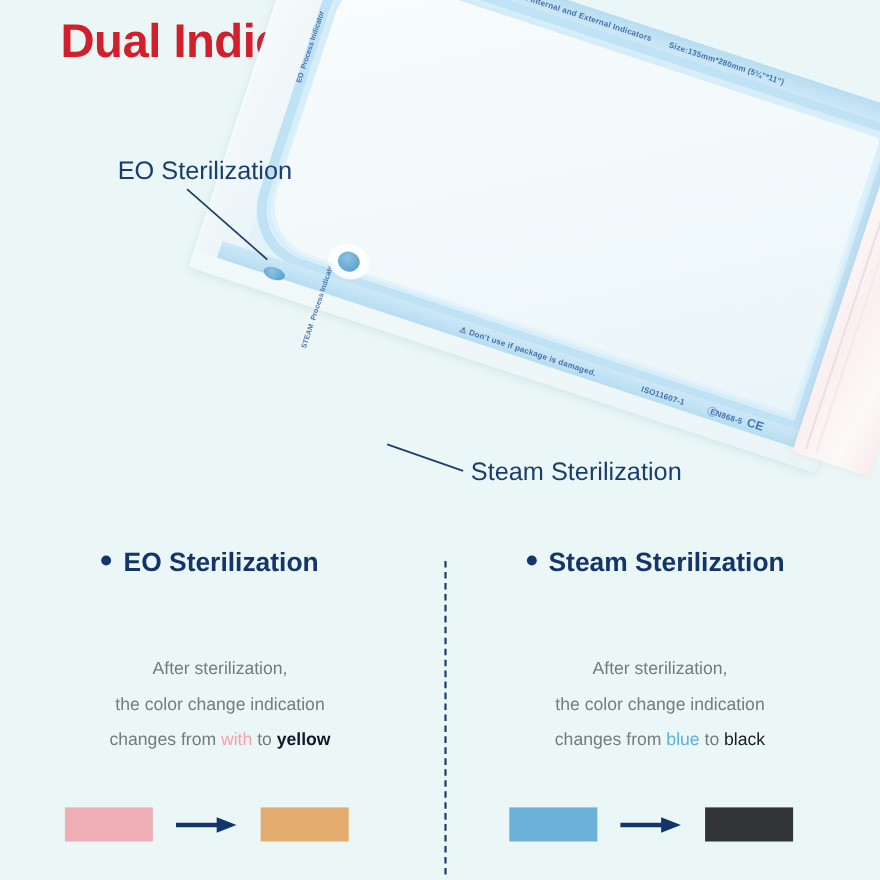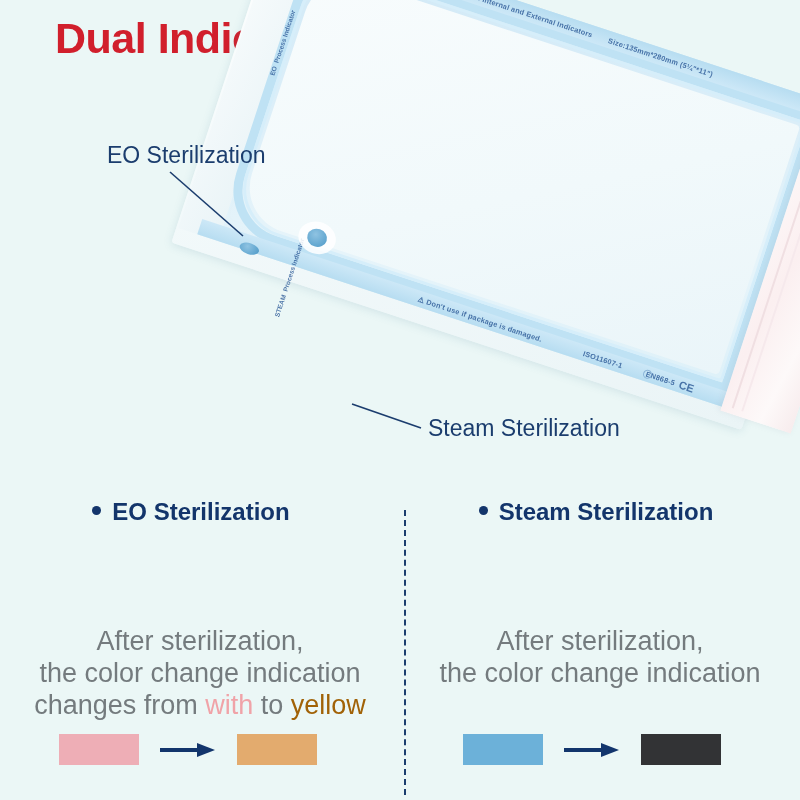--- a/index.html
+++ b/index.html
@@ -176,24 +176,24 @@
   .col-head .bullet {
     display:inline-block; width:9px; height:9px; border-radius:50%;
     background:#13356b; vertical-align:middle;
     margin-right:11px; position:relative; top:-3px;
   }
   .col-left  .col-head { text-align:center; padding-right:18px; }
   .col-right .col-head { text-align:center; padding-right:8px; }
 
   .body-txt {
     position:absolute; top:115px; width:100%;
-    font-size:27px; line-height:32px; color:#747b7e;margin-top:32px;
+    font-size:16px; line-height:32px; color:#747b7e;
   }
   .body-txt .hi-pink   { color:#f0a3a8; }
-  .body-txt .hi-yellow { color:#a16207; }
+  .body-txt .hi-yellow { color:#0f172a;font-weight:bold; }
   .body-txt .hi-blue   { color:#5fafdc; }
   .body-txt .hi-black  { color:#1c1c1c; }
 
   .swatch-row {
     position:absolute; top:256px; width:100%;
     display:flex; align-items:center; justify-content:center;
   }
   .swatch { width:80px; height:31px; }
   .arrow-ico { margin:0 20px; display:block; }
 
@@ -278,20 +278,21 @@
     </div>
   </div>
 
   <div class="col col-right">
     <div class="col-head">
       <span class="bullet"></span><span>Steam Sterilization</span>
     </div>
     <div class="body-txt">
       <div>After sterilization,</div>
       <div>the color change indication</div>
+      <div><span>changes from </span><span class="hi-blue">blue</span><span> to </span><span class="hi-black">black</span></div>
     </div>
     <div class="swatch-row">
       <div class="swatch" style="background: rgb(108, 177, 217);"></div>
       <svg class="arrow-ico" width="58" height="16" viewBox="0 0 58 16">
         <line x1="1" y1="8" x2="40" y2="8" stroke="#12356c" stroke-width="4"></line>
         <polygon points="38,1 56,8 38,15" fill="#12356c"></polygon>
       </svg>
       <div class="swatch" style="background: rgb(50, 51, 53);"></div>
     </div>
   </div>

